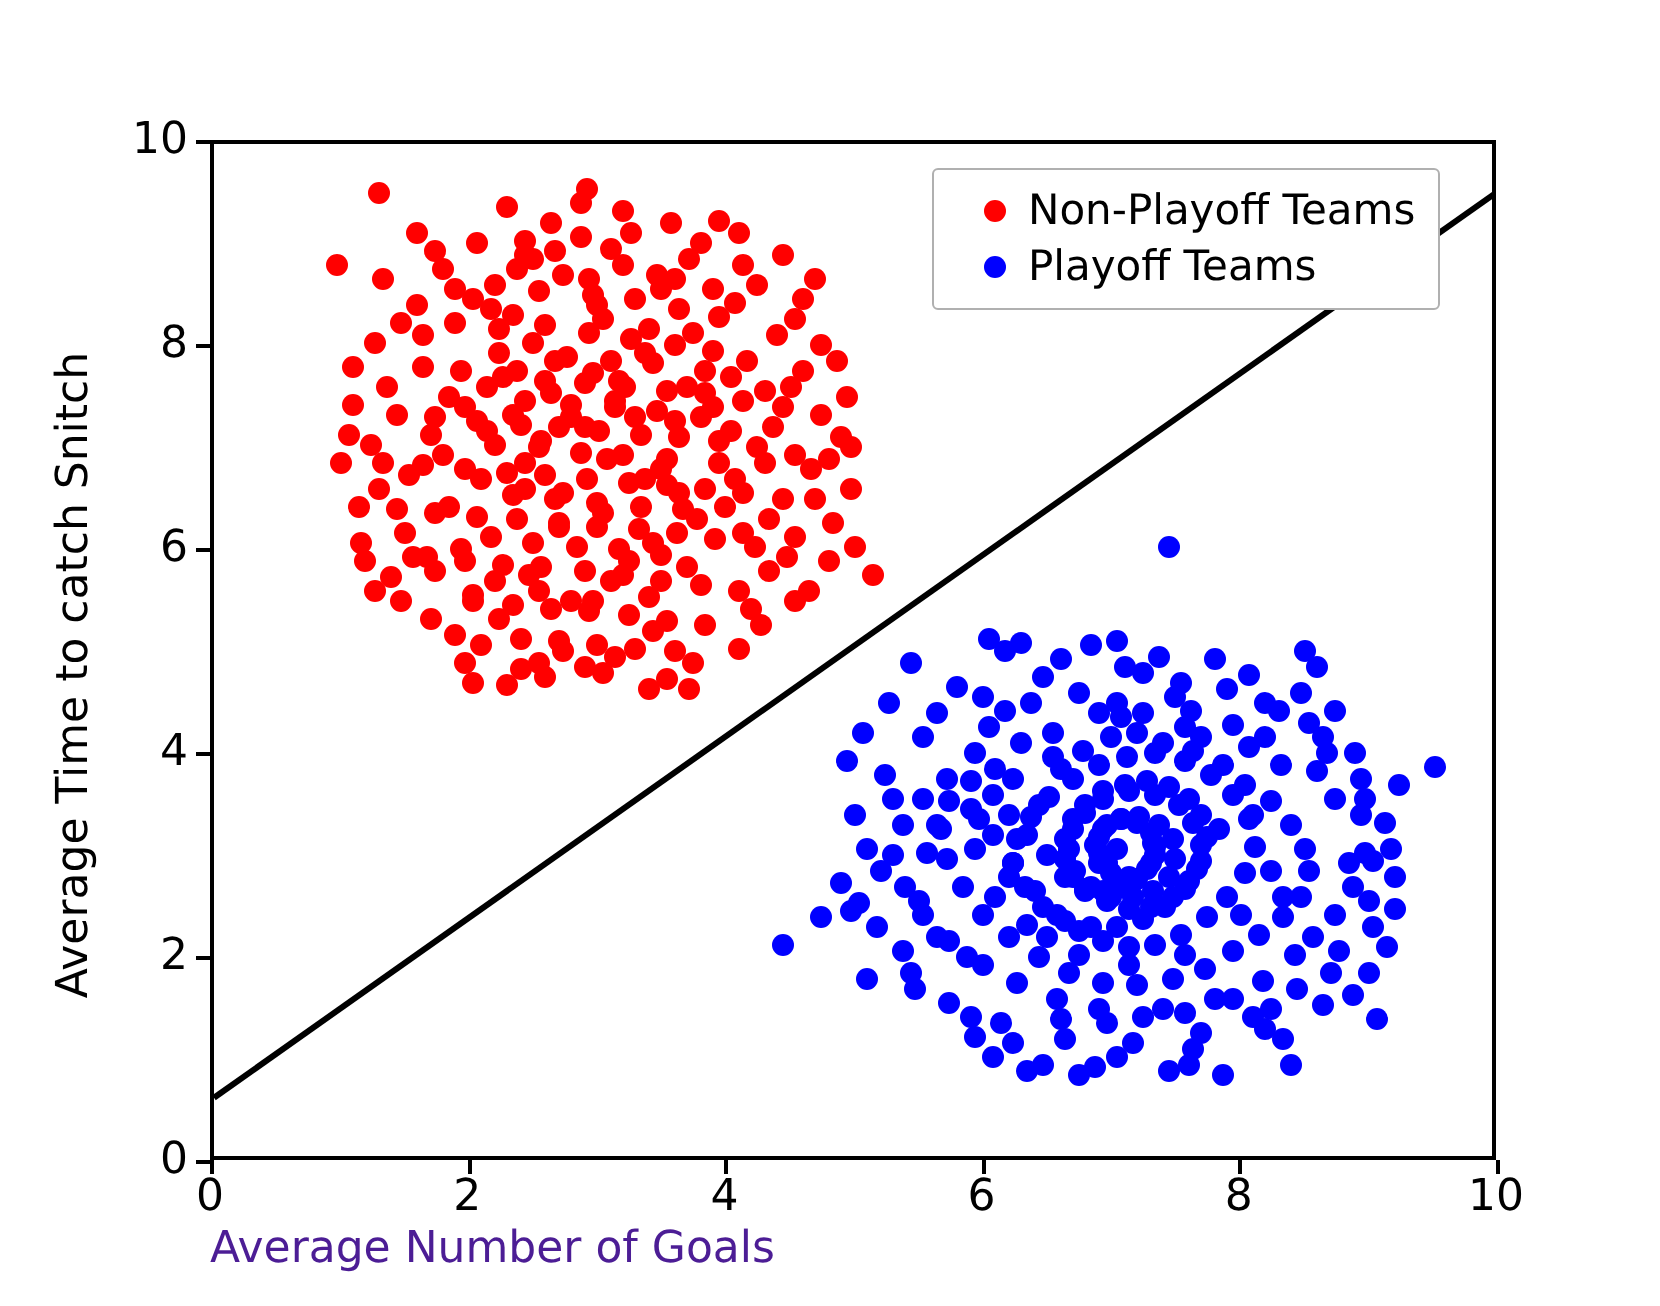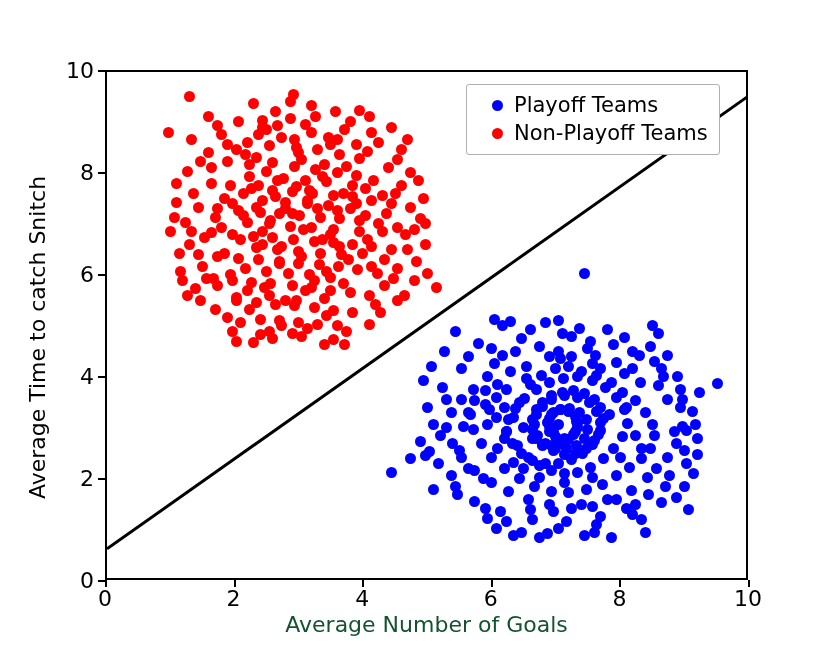--- a/index.html
+++ b/index.html
@@ -39,23 +39,22 @@
     text-align: center;
     font-size: 22px;
     color: #000000;
     white-space: nowrap;
   }
   #xlabel {
     position: absolute;
     left: 105px;
     top: 612px;
     width: 643px;
-    text-align: center;
     font-size: 22px;
-    color: #14532d;
+    color: #4c1d95;
   }
   #ylabel {
     position: absolute;
     left: -218px;
     top: 325px;
     width: 510px;
     text-align: center;
     font-size: 22px;
     color: #000000;
     transform: rotate(-90deg);
@@ -710,26 +709,26 @@
         <div class="pt" style="background: rgb(255, 0, 0); left: 191.614px; top: 80.58px;"></div>
         <div class="pt" style="background: rgb(255, 0, 0); left: 223.764px; top: 72.42px;"></div>
       </div>
     <svg id="boundary-svg" viewBox="0 0 643 510" preserveAspectRatio="none">
       <line id="boundary-line" x1="0" y1="476.85" x2="643" y2="22.94999999999999" stroke="#000000" stroke-width="3"></line>
     </svg>
   </div>
 
   <div id="legend">
     <div class="legend-row">
+      <span class="legend-swatch" style="background: rgb(255, 0, 0);"></span>
+      <span class="legend-text">Non-Playoff Teams</span>
+    </div>
+    <div class="legend-row">
       <span class="legend-swatch" style="background: rgb(0, 0, 255);"></span>
       <span class="legend-text">Playoff Teams</span>
-    </div>
-    <div class="legend-row">
-      <span class="legend-swatch" style="background: rgb(255, 0, 0);"></span>
-      <span class="legend-text">Non-Playoff Teams</span>
     </div>
   </div>
 
 <div class="tick-mark-x" style="left: 105px;"></div>
     <div class="tick-label-x" style="left: 105px;">0</div>
     <div class="tick-mark-x" style="left: 233.6px;"></div>
     <div class="tick-label-x" style="left: 233.6px;">2</div>
     <div class="tick-mark-x" style="left: 362.2px;"></div>
     <div class="tick-label-x" style="left: 362.2px;">4</div>
     <div class="tick-mark-x" style="left: 490.8px;"></div>

